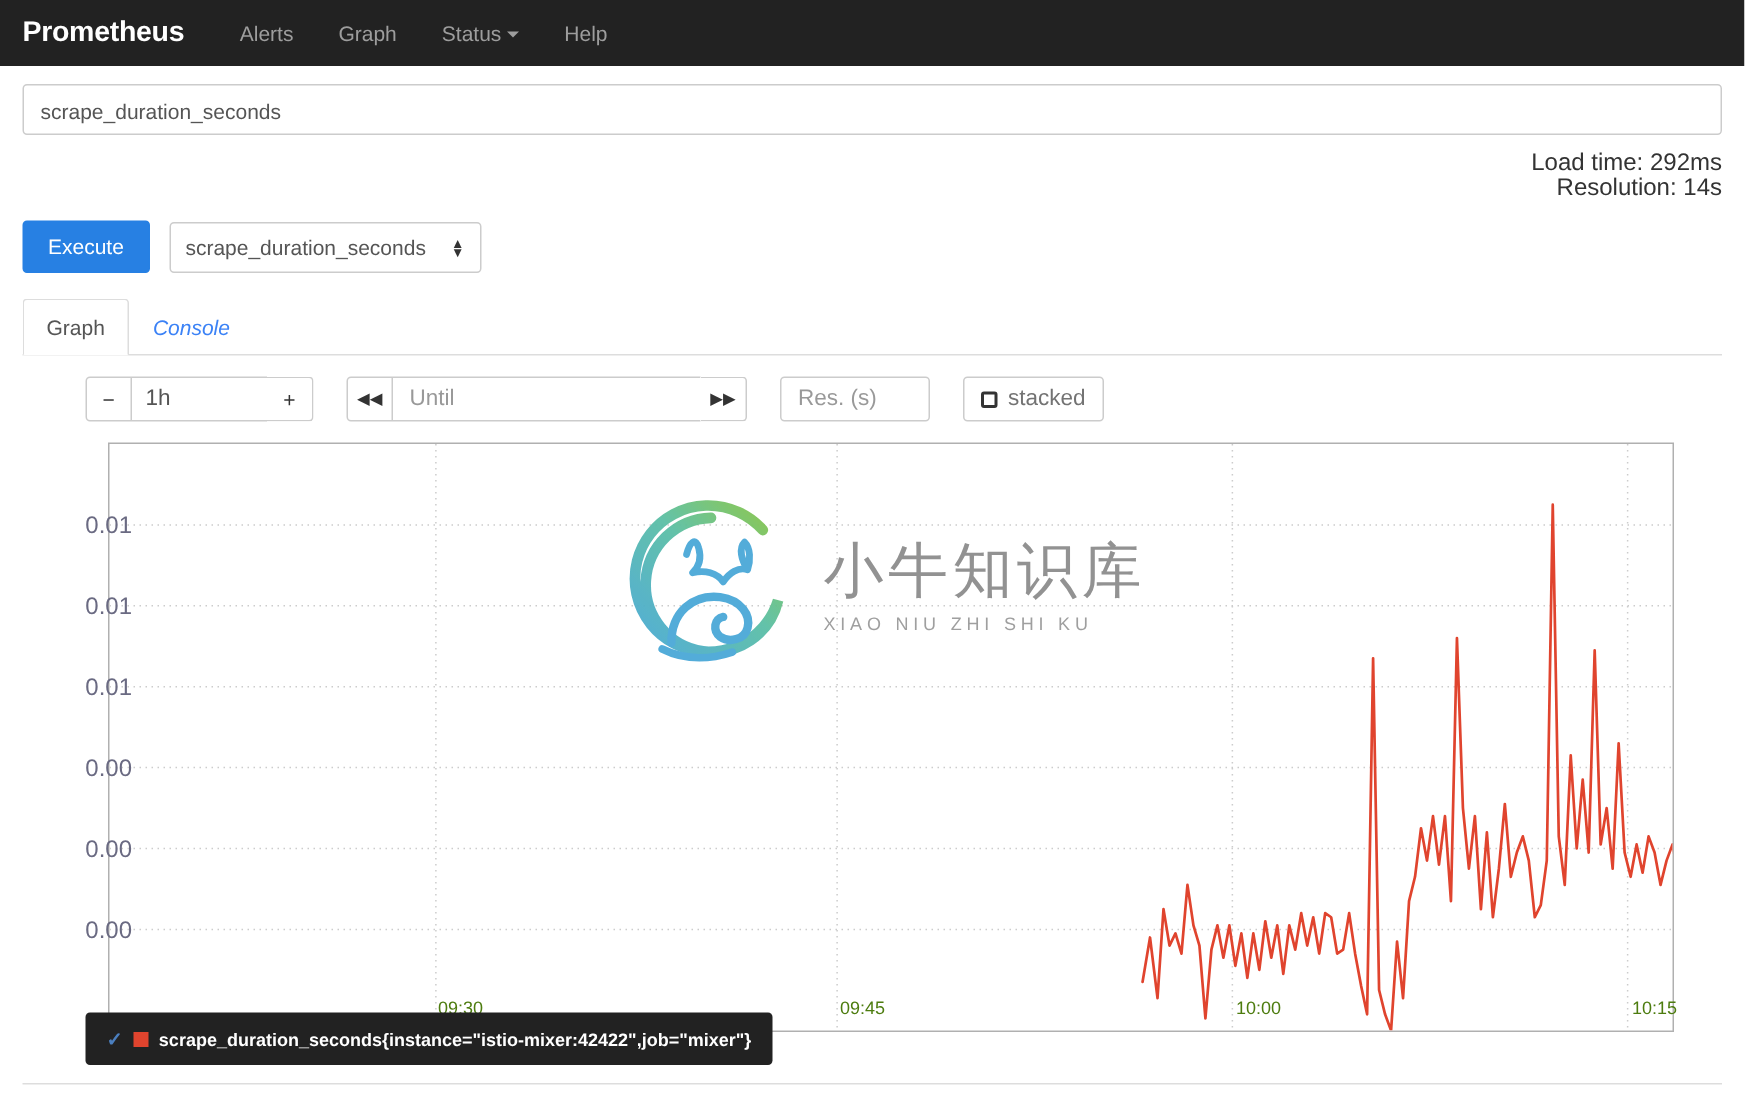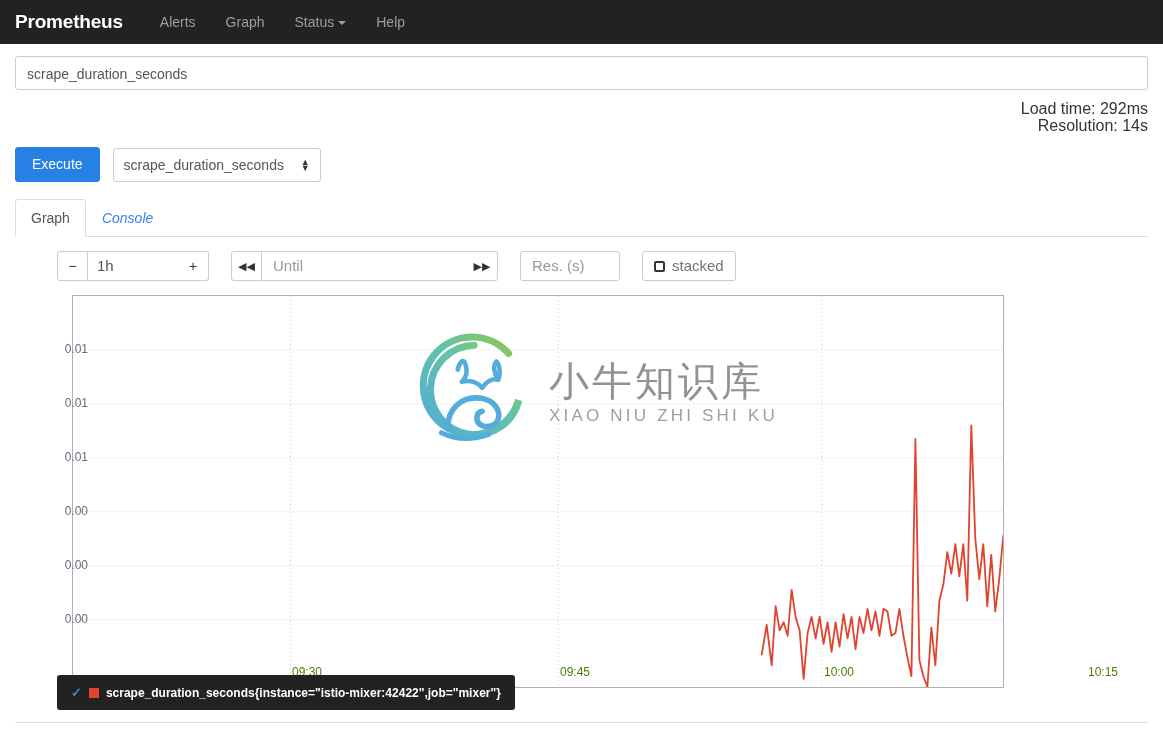--- a/index.html
+++ b/index.html
@@ -192,32 +192,32 @@
   
   .chart-wrap {
     position: relative;
     margin-top: 9px;
     width: 1133px;
     height: 412px;
   }
   .plot {
     position: absolute;
     left: 57px; top: 5px;
-    width: 932px; height: 393px;
+    width: 1044px; height: 393px;
     border-left: 1px solid #b0b0b0;
     border-top: 1px solid #b0b0b0;
     border-right: 1px solid #b0b0b0;
     border-bottom: 1px solid #b0b0b0;
     overflow: hidden;
     background: #ffffff;
   }
   .ylabel {
     position: absolute;
     right: 1060px;
-    font-size: 12px;
+    font-size: 16px;
     color: #6a6a82;
     text-align: right;
     width: 46px;
     transform: translateY(-7px);
     white-space: nowrap;
   }
   .xlabel {
     position: absolute;
     font-size: 12px;
     color: #4d7c0f;
@@ -233,21 +233,21 @@
   }
   .wm-text { margin-left: 14px; }
   .wm-cn {
     font-size: 40px;
     color: #8d8d8d;
     letter-spacing: 3px;
     line-height: 48px;
     font-family: "DejaVu Sans", sans-serif;
   }
   .wm-en {
-    font-size: 17px;
+    font-size: 12px;
     color: #9a9a9a;
     letter-spacing: 3.2px;
     line-height: 22px;
     font-family: "Liberation Sans", sans-serif;
   }
 
   
   .legend {
     position: absolute;
     left: 57px; top: 675px;

